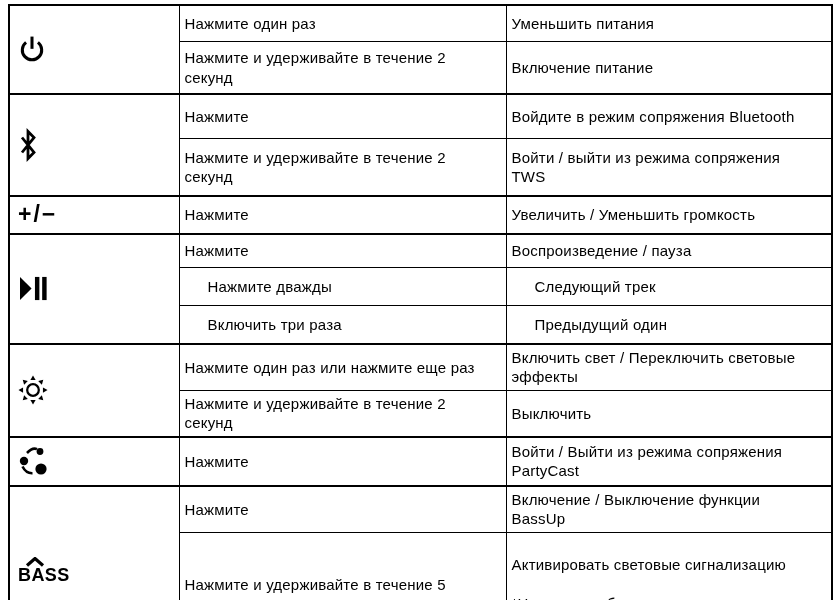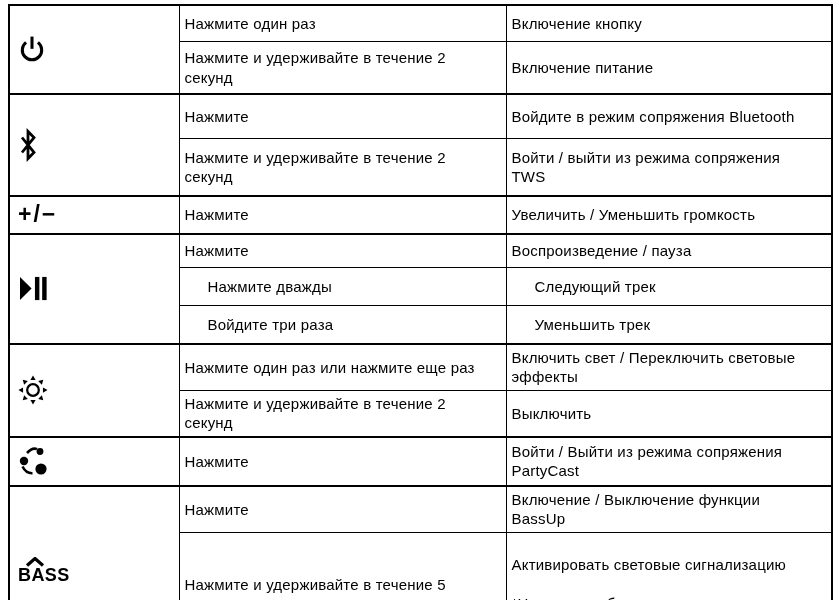--- a/index.html
+++ b/index.html
@@ -82,21 +82,21 @@
     <tbody>
 
       <tr class="gt h35">
         <td class="icon-cell" rowspan="2">
           <svg width="28" height="32" viewBox="0 0 24 26">
             <path d="M6.9,6.5 A8.3,8.3 0 1 0 17.1,6.5" fill="none" stroke="#000" stroke-width="2.6"></path>
             <line x1="12" y1="1.5" x2="12" y2="12" stroke="#000" stroke-width="2.6"></line>
           </svg>
         </td>
         <td>Нажмите один раз</td>
-        <td>Включение кнопку</td>
+        <td>Уменьшить питания</td>
       </tr>
       <tr class="h51">
         <td>Нажмите и удерживайте в течение 2
 секунд</td>
         <td>Включение питание</td>
       </tr>
 
       <tr class="gt h43">
         <td class="icon-cell" rowspan="2">
           <svg width="20" height="36" viewBox="0 0 20 34">
@@ -130,22 +130,22 @@
           </svg>
         </td>
         <td>Нажмите</td>
         <td>Воспроизведение / пауза</td>
       </tr>
       <tr class="h37">
         <td>Нажмите дважды</td>
         <td>Следующий трек</td>
       </tr>
       <tr class="h37">
-        <td>Войдите три раза</td>
-        <td>Уменьшить трек</td>
+        <td>Включить три раза</td>
+        <td>Предыдущий один</td>
       </tr>
 
       <tr class="gt h41">
         <td class="icon-cell" rowspan="2">
           <svg width="30" height="30" viewBox="0 0 32 32">
             <circle cx="16" cy="16" r="6.2" fill="none" stroke="#000" stroke-width="2.4"></circle>
             <g fill="#000">
               <polygon points="16,0.5 13.2,5.4 18.8,5.4"></polygon>
               <polygon points="16,0.5 13.2,5.4 18.8,5.4" transform="rotate(45 16 16)"></polygon>
               <polygon points="16,0.5 13.2,5.4 18.8,5.4" transform="rotate(90 16 16)"></polygon>

